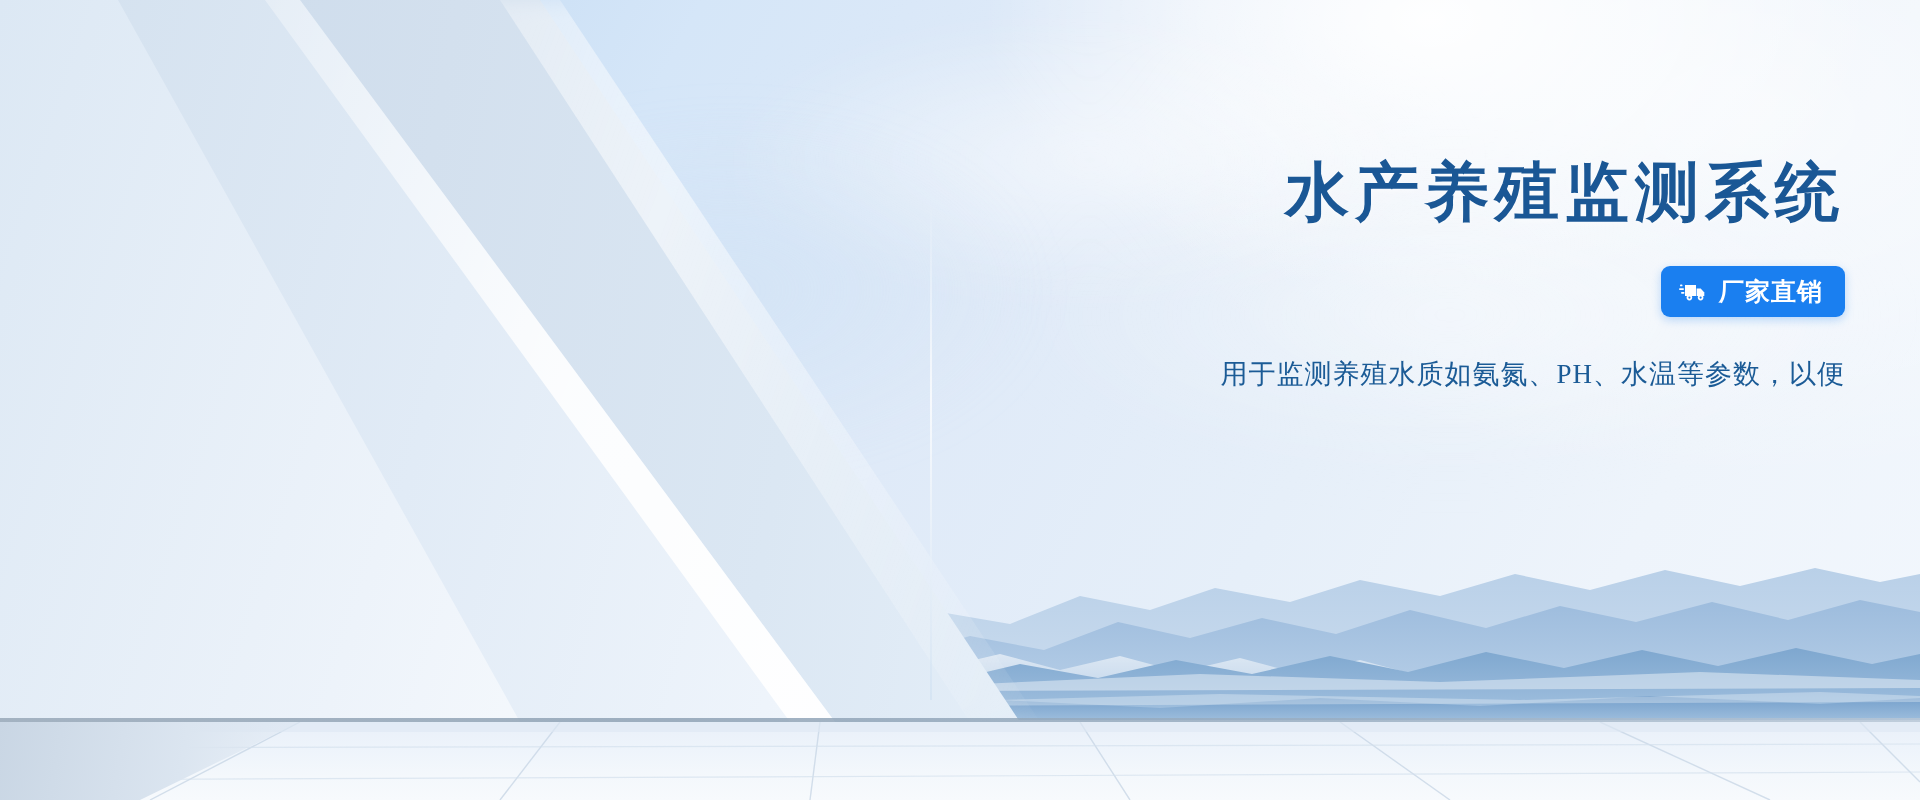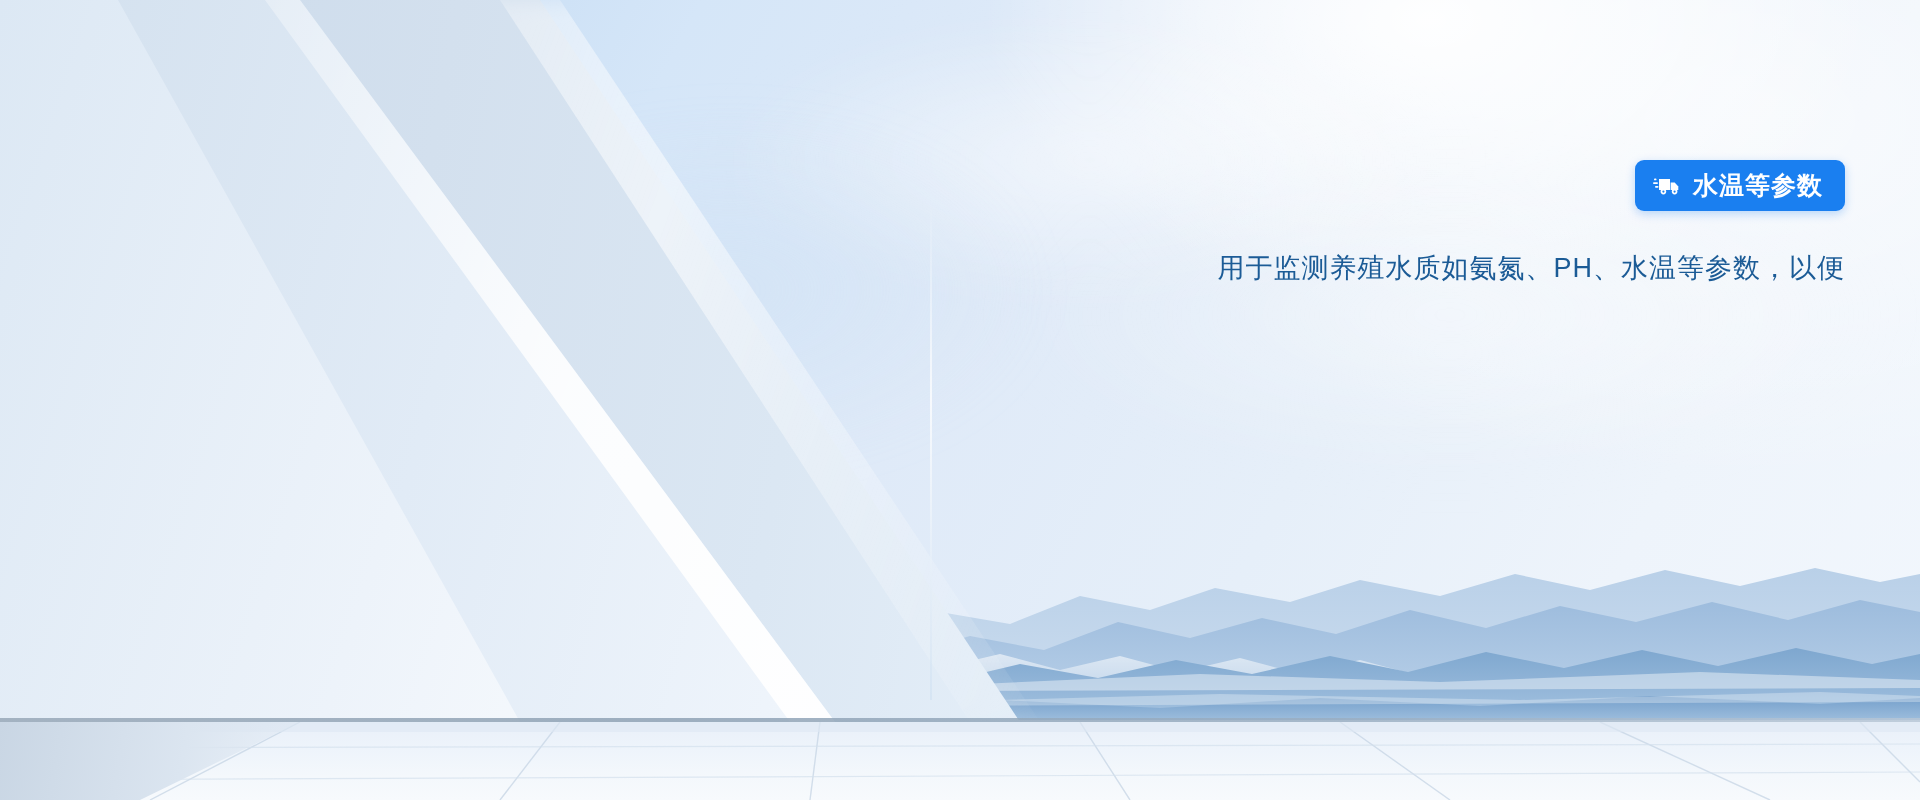--- a/index.html
+++ b/index.html
@@ -117,21 +117,21 @@
     font-size:25px;font-weight:bold;letter-spacing:1px;
     box-shadow:0 3px 10px rgba(26,127,240,0.28);
     white-space:nowrap;
   }
   .badge .bicon{display:inline-flex;align-items:center;width:30px;height:26px;}
   .badge .bicon svg{display:block;}
   .desc{
     color:#1b5b96;font-size:27px;line-height:1.62;letter-spacing:1px;
     font-weight:normal;
   }
-  .desc .line{display:block;white-space:nowrap;}
+  .desc .line{display:block;white-space:nowrap;font-family:Liberation Serif, serif;}
 </style>
 </head>
 <body>
 
 <div class="banner">
 
   <div class="cloud-a"></div>
   <div class="cloud-b"></div>
   <div class="cloud-c"></div>
 
@@ -209,20 +209,21 @@
         <line x1="0" y1="26" x2="1920" y2="22"></line>
         <line x1="0" y1="58" x2="1920" y2="50"></line>
       </g>
       <rect x="0" y="0" width="1920" height="10" fill="#dde8f4" opacity="0.6"></rect>
     </svg>
   </div>
   <div class="floor-left-shadow"></div>
 
   <div class="content">
 
+    <h1 class="title">水产养殖监测系统</h1>
 
     <div class="badges">
 
       <div class="badge">
         <span class="bicon">
           <svg width="30" height="24" viewBox="0 0 30 24" xmlns="http://www.w3.org/2000/svg">
             <g fill="#ffffff">
               <rect x="1" y="4.5" width="2.5" height="1.8" rx="0.9"></rect>
               <rect x="0" y="8.2" width="5" height="1.8" rx="0.9"></rect>
               <rect x="2" y="11.9" width="3.5" height="1.8" rx="0.9"></rect>
@@ -230,21 +231,21 @@
               <path d="M17.6 8.4h4.1l3.6 4.1V16h-7.7z"></path>
               <circle cx="10.4" cy="17.6" r="2.8"></circle>
               <circle cx="21.6" cy="17.6" r="2.8"></circle>
             </g>
             <g fill="#1a7ff0">
               <circle cx="10.4" cy="17.6" r="1.1"></circle>
               <circle cx="21.6" cy="17.6" r="1.1"></circle>
             </g>
           </svg>
         </span>
-        <span>水温等参数</span>
+        <span>厂家直销</span>
       </div>
 
 
     </div>
 
     <div class="desc">
       <span class="line">用于监测养殖水质如氨氮、PH、水温等参数，以便</span>
     </div>
 
   </div>

